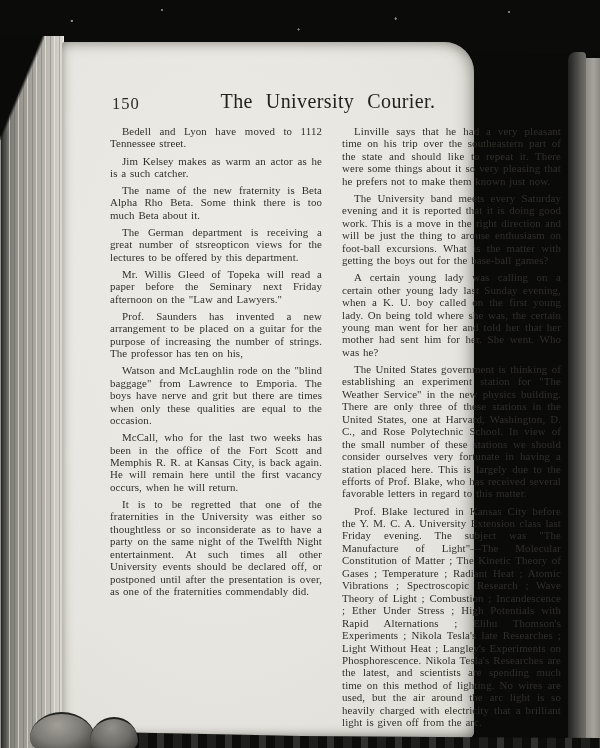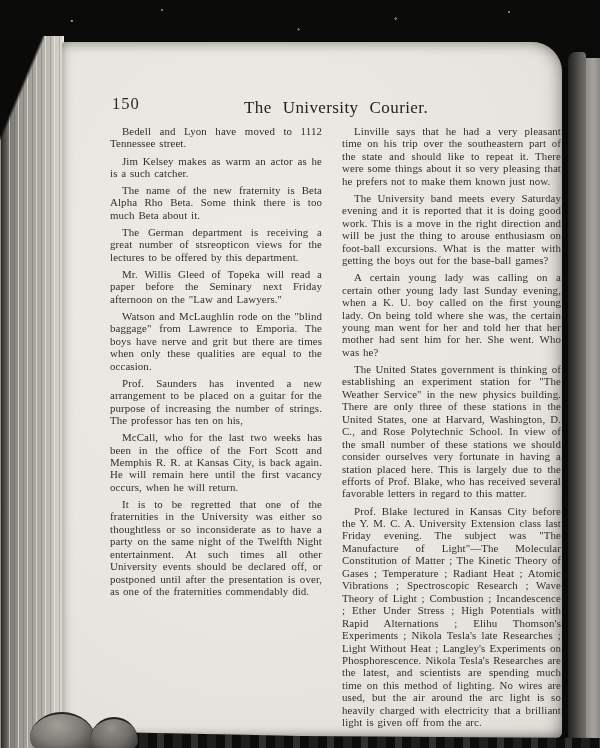--- a/index.html
+++ b/index.html
@@ -30,21 +30,21 @@
         rgba(70,70,64,.28) 5px 6px, transparent 6px 9px),
       linear-gradient(90deg,#131311 0,#3f3e3a 3px,#77756f 9px,#96948d 18px,
         #a3a19a 30px,#b4b2ab 44px,#ccc9c2 56px,#e0ded7 64px);
   }
   .page-stack::before{ 
     content:"";position:absolute;left:0;top:0;width:44px;height:104px;
     background:linear-gradient(to bottom right,#0a0a09 48%,transparent 52%);
   }
   
   .page{
-    position:absolute;left:62px;top:42px;width:500px;height:696px;z-index:3;
+    position:absolute;left:62px;top:42px;width:412px;height:696px;z-index:3;
     border-radius:3px 30px 6px 3px;
     background:radial-gradient(130% 120% at 38% 35%,
       #edebe5 0%, #e7e5df 45%, #dedcd5 78%, #d3d1c9 100%);
     box-shadow:
       inset 0 10px 12px -8px rgba(105,105,98,.55),
       inset -12px 0 16px -9px rgba(90,90,83,.55),
       inset 9px 0 10px -7px rgba(110,110,102,.45),
       inset 0 -9px 10px -6px rgba(70,70,64,.5);
   }
   
@@ -79,22 +79,22 @@
     background:radial-gradient(ellipse at 45% 25%,#92908a 0%,#6f6d68 50%,#403f3b 82%,#2b2b27 100%);
     border-top:2px solid #201f1c;
   }
   
   .page-number{
     position:absolute;left:50px;top:52px;
     font-size:16.5px;color:#2b2a26;letter-spacing:1px;
   }
   .page-title{
     position:absolute;left:46px;top:48px;width:440px;
-    text-align:center;font-size:17px;font-weight:500;color:#23221e;
-    word-spacing:0.38em;letter-spacing:0.4px;margin:8px;
+    text-align:center;font-size:20px;font-weight:500;color:#23221e;
+    word-spacing:0.38em;letter-spacing:0.4px;margin:0;
   }
   .columns{
     position:absolute;left:48px;top:83px;width:440px;display:flex;gap:20px;
   }
   .col{flex:0 0 auto;}
   .col-left{width:212px;}
   .col-right{width:219px;}
   .col p{
     margin:0 0 4.6px 0;text-indent:12px;text-align:justify;
     font-size:10.9px;line-height:12.45px;color:#312f2a;
@@ -117,22 +117,22 @@
     <h1 class="page-title">The University Courier.</h1>
 
     <div class="columns">
 
       <div class="col col-left">
         <p>Bedell and Lyon have moved to 1112 Tennessee street.</p>
         <p>Jim Kelsey makes as warm an actor as he is a such catcher.</p>
         <p>The name of the new fraternity is Beta Alpha Rho Beta.  Some think there is too much Beta about it.</p>
         <p>The German department is receiving a great number of stsreopticon views for the lectures to be offered by this department.</p>
         <p>Mr. Willis Gleed of Topeka will read a paper before the Seminary next Friday afternoon on the "Law and Lawyers."</p>
+        <p>Prof. Saunders has invented a new arrangement to be placed on a guitar for the purpose of increasing the number of strings.  The professor has ten on his,</p>
         <p>Watson and McLaughlin rode on the "blind baggage" from Lawrence to Emporia.  The boys have nerve and grit but there are times when only these qualities are equal to the occasion.</p>
-        <p>Prof. Saunders has invented a new arrangement to be placed on a guitar for the purpose of increasing the number of strings.  The professor has ten on his,</p>
         <p>McCall, who for the last two weeks has been in the office of the Fort Scott and Memphis R. R. at Kansas City, is back again.  He will remain here until the first vacancy occurs, when he will return.</p>
         <p>It is to be regretted that one of the fraternities in the University was either so thoughtless or so inconsiderate as to have a party on the same night of the Twelfth Night entertainment. At such times all other University events should be declared off, or postponed until after the presentation is over, as one of the fraternities commendably did.</p>
       </div>
 
       <div class="col col-right">
         <p>Linville says that he had a very pleasant time on his trip over the southeastern part of the state and should like to repeat it.  There were some things about it so very pleasing that he prefers not to make them known just now.</p>
         <p>The University band meets every Saturday evening and it is reported that it is doing good work.  This is a move in the right direction and will be just the thing to arouse enthusiasm on foot-ball excursions.  What is the matter with getting the boys out for the base-ball games?</p>
         <p>A certain young lady was calling on a certain other young lady last Sunday evening, when a K. U. boy called on the first young lady.  On being told where she was, the certain young man went for her and told her that her mother had sent him for her.  She went.  Who was he?</p>
         <p>The United States government is thinking of establishing an experiment station for "The Weather Service" in the new physics building. There are only three of these stations in the United States, one at Harvard, Washington, D. C., and Rose Polytechnic School.  In view of the small number of these stations we should consider ourselves very fortunate in having a station placed here.  This is largely due to the efforts of Prof. Blake, who has received several favorable letters in regard to this matter.</p>
         <p>Prof. Blake lectured in Kansas City before the Y. M. C. A. University Extension class last Friday evening.  The subject was "The Manufacture of Light"—The Molecular Constitution of Matter ; The Kinetic Theory of Gases ; Temperature ; Radiant Heat ; Atomic Vibrations ; Spectroscopic Research ; Wave Theory of Light ; Combustion ; Incandescence ; Ether Under Stress ; High Potentials with Rapid Alternations ; Elihu Thomson's Experiments ; Nikola Tesla's late Researches ; Light Without Heat ; Langley's Experiments on Phosphorescence.  Nikola Tesla's Researches are the latest, and scientists are spending much time on this method of lighting.  No wires are used, but the air around the arc light is so heavily charged with electricity that a brilliant light is given off from the arc.</p>

